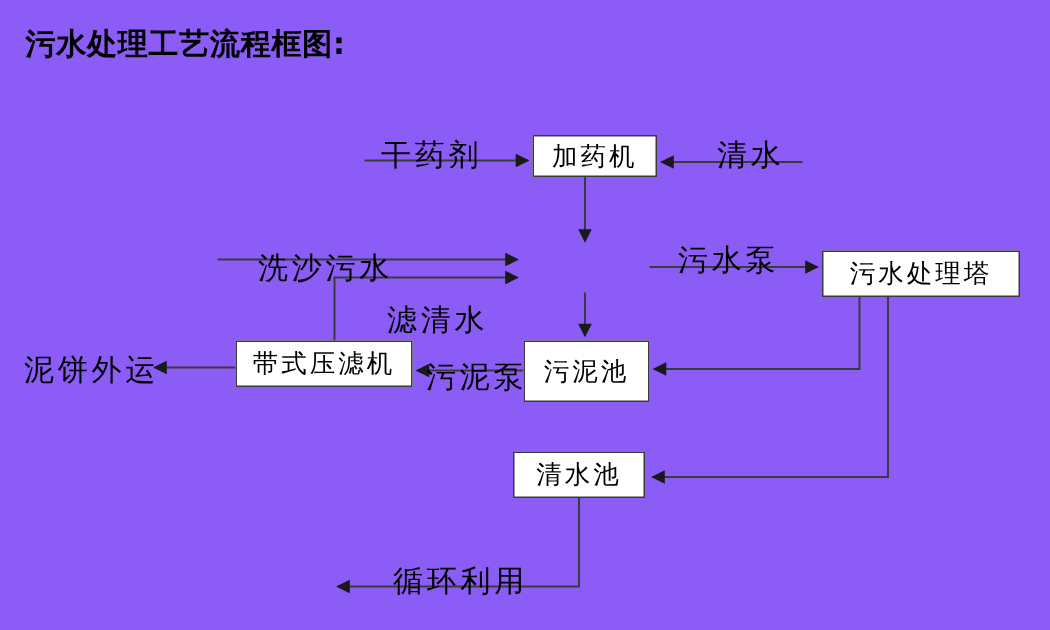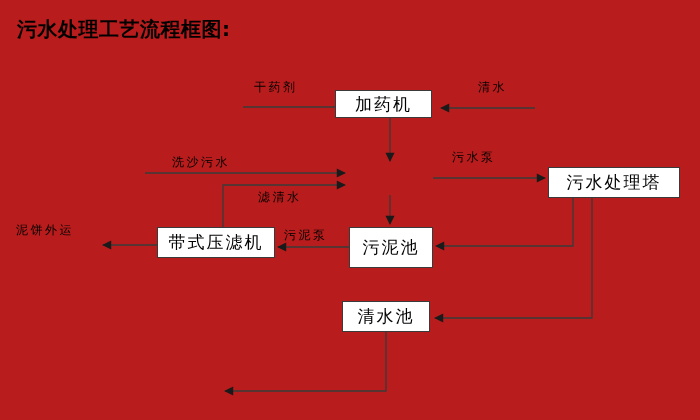--- a/index.html
+++ b/index.html
@@ -1,20 +1,20 @@
 <!DOCTYPE html>
 <html><head>
 <meta charset="utf-8">
 <style>
   html, body { margin: 0; padding: 0; background: #fff; }
   #canvas {
     position: relative;
     width: 700px;
     height: 420px;
-    background: #b91c1c;
+    background: #8b5cf6;
     font-family: "DejaVu Sans", "Liberation Sans", sans-serif;
     color: #000;
     overflow: hidden;
   }
   .title {
     position: absolute;
     left: 17px;
     top: 16px;
     font-size: 20px;
     font-weight: bold;
@@ -34,25 +34,26 @@
     display: flex;
     align-items: center;
     justify-content: center;
     font-size: 17px;
     letter-spacing: 2px;
     white-space: nowrap;
     z-index: 2;
   }
   .lbl {
     position: absolute;
-    font-size: 12px;
+    font-size: 20px;
     letter-spacing: 2.5px;
     white-space: nowrap;
     background: transparent;
     z-index: 3;
+    margin-top: 11px;
   }
 </style>
 </head>
 <body>
 
 <div id="canvas">
 
   <div class="title">污水处理工艺流程框图:</div>
 
   <svg class="connectors" viewBox="0 0 700 420" xmlns="http://www.w3.org/2000/svg">
@@ -70,27 +71,28 @@
       <path d="M390,195 L390,224" marker-end="url(#arrow)"></path>
       <path d="M433,178 L545,178" marker-end="url(#arrow)"></path>
       <path d="M573,198 L573,246 L436,246" marker-end="url(#arrow)"></path>
       <path d="M349,247 L278,247" marker-end="url(#arrow)"></path>
       <path d="M157,245 L103,245" marker-end="url(#arrow)"></path>
       <path d="M592,198 L592,318 L435,318" marker-end="url(#arrow)"></path>
       <path d="M386,332 L386,391 L225,391" marker-end="url(#arrow)"></path>
     </g>
   </svg>
 
-  <div class="node" style="left:335px; top:90px;  width:97px;  height:28px">加药机</div>
+  <div class="node" style="left:355px; top:90px;  width:83px;  height:28px">加药机</div>
   <div class="node" style="left:548px; top:167px; width:132px; height:31px">污水处理塔</div>
   <div class="node" style="left:349px; top:227px; width:84px;  height:41px">污泥池</div>
   <div class="node" style="left:157px; top:227px; width:118px; height:31px">带式压滤机</div>
   <div class="node" style="left:342px; top:301px; width:88px;  height:31px">清水池</div>
 
   <span class="lbl" style="left:254px; top:79px">干药剂</span>
   <span class="lbl" style="left:478px; top:79px">清水</span>
   <span class="lbl" style="left:172px; top:154px">洗沙污水</span>
   <span class="lbl" style="left:452px; top:149px">污水泵</span>
   <span class="lbl" style="left:258px; top:189px">滤清水</span>
   <span class="lbl" style="left:284px; top:227px">污泥泵</span>
   <span class="lbl" style="left:16px;  top:222px">泥饼外运</span>
+  <span class="lbl" style="left:262px; top:363px">循环利用</span>
 
 </div>
 
 </body></html>

